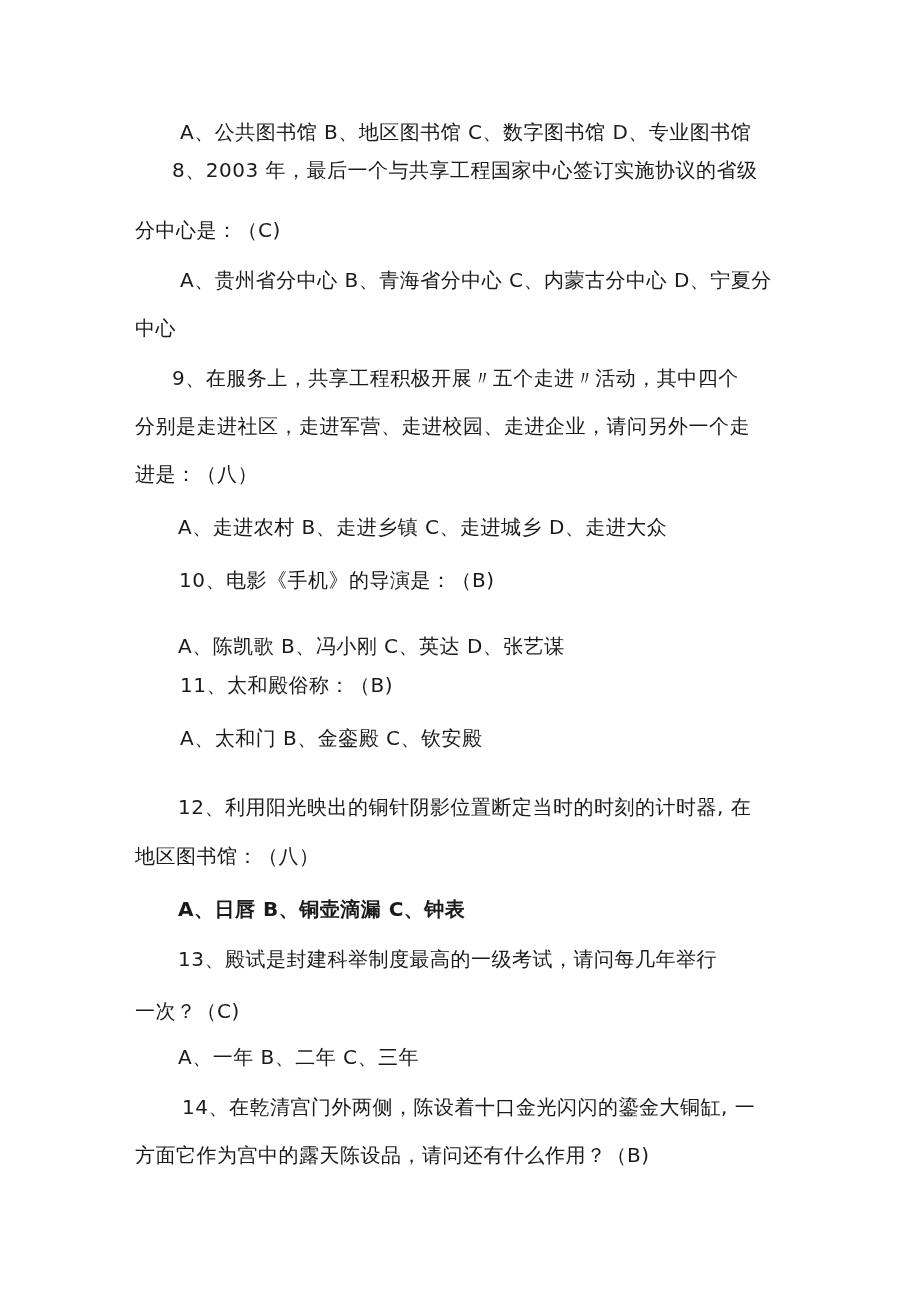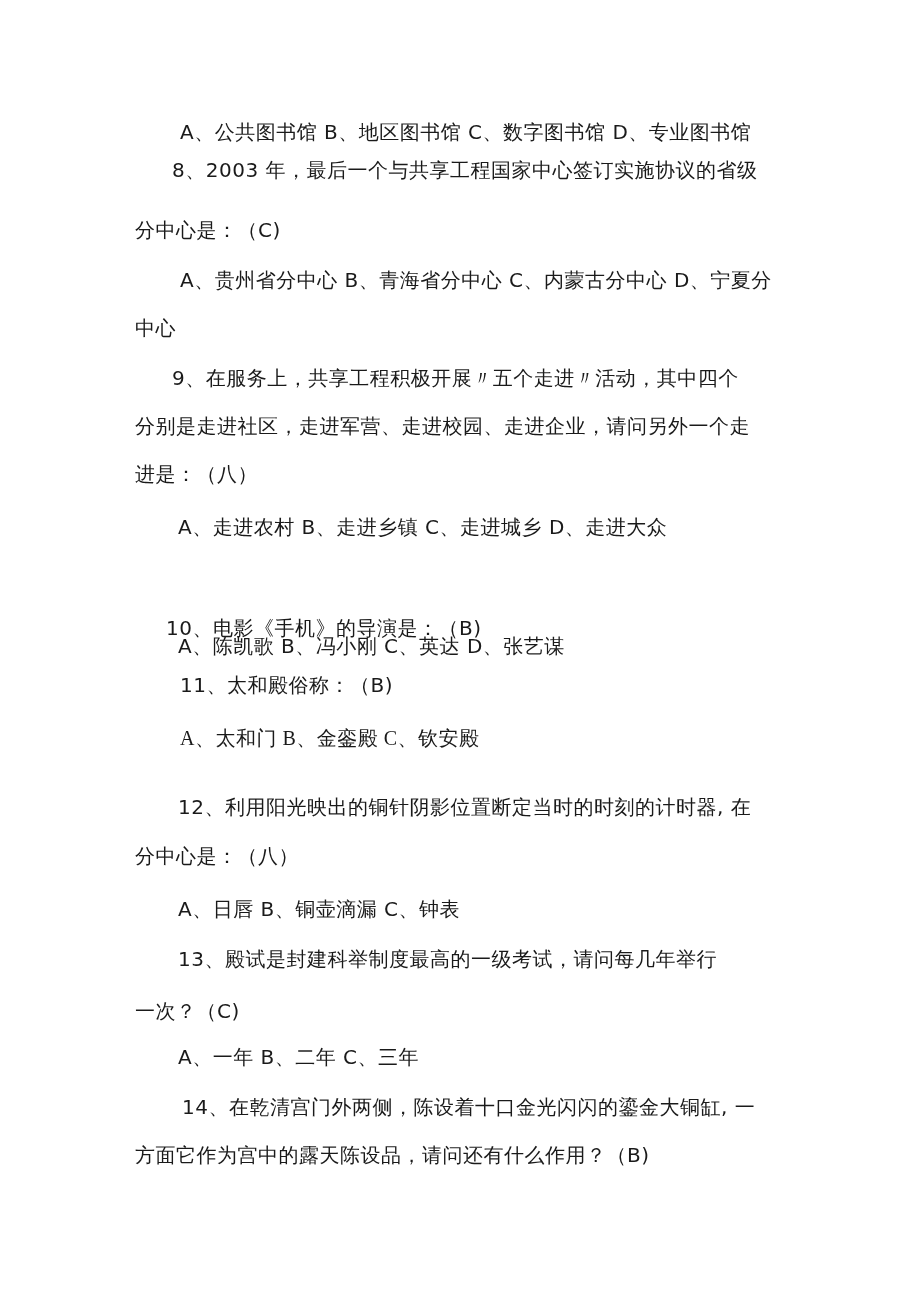--- a/index.html
+++ b/index.html
@@ -29,25 +29,25 @@
 <div>
   <div class="line" style="left:180px;top:118px;">A、公共图书馆 B、地区图书馆 C、数字图书馆 D、专业图书馆</div>
   <div class="line" style="left:172px;top:156px;">8、2003 年，最后一个与共享工程国家中心签订实施协议的省级</div>
   <div class="line" style="left:135px;top:216px;">分中心是：（C)</div>
   <div class="line" style="left:180px;top:266px;">A、贵州省分中心 B、青海省分中心 C、内蒙古分中心 D、宁夏分</div>
   <div class="line" style="left:135px;top:314px;">中心</div>
   <div class="line" style="left:172px;top:364px;">9、在服务上，共享工程积极开展〃五个走进〃活动，其中四个</div>
   <div class="line" style="left:135px;top:412px;font-family:Liberation Serif, serif;">分别是走进社区，走进军营、走进校园、走进企业，请问另外一个走</div>
   <div class="line" style="left:135px;top:460px;">进是：（八）</div>
   <div class="line" style="left:178px;top:513px;">A、走进农村 B、走进乡镇 C、走进城乡 D、走进大众</div>
-  <div class="line" style="left:166px;top:566px;margin-top:48px;">10、电影《手机》的导演是：（B)</div>
+  <div class="line" style="left:179px;top:566px;">10、电影《手机》的导演是：（B)</div>
   <div class="line" style="left:178px;top:618px;margin-top:14px;">A、陈凯歌 B、冯小刚 C、英达 D、张艺谋</div>
   <div class="line" style="left:180px;top:671px;">11、太和殿俗称：（B)</div>
-  <div class="line" style="left:180px;top:724px;font-family:Liberation Serif, serif;">A、太和门 B、金銮殿 C、钦安殿</div>
+  <div class="line" style="left:180px;top:724px;">A、太和门 B、金銮殿 C、钦安殿</div>
   <div class="line" style="left:178px;top:793px;">12、利用阳光映出的铜针阴影位置断定当时的时刻的计时器, 在</div>
-  <div class="line" style="left:135px;top:842px;">分中心是：（八）</div>
-  <div class="line" style="left:178px;top:895px;">A、日唇 B、铜壶滴漏 C、钟表</div>
+  <div class="line" style="left:135px;top:842px;">地区图书馆：（八）</div>
+  <div class="line" style="left:178px;top:895px;font-weight:bold;">A、日唇 B、铜壶滴漏 C、钟表</div>
   <div class="line" style="left:178px;top:945px;">13、殿试是封建科举制度最高的一级考试，请问每几年举行</div>
   <div class="line" style="left:135px;top:997px;">一次？（C)</div>
   <div class="line" style="left:178px;top:1043px;">A、一年 B、二年 C、三年</div>
   <div class="line" style="left:182px;top:1093px;">14、在乾清宫门外两侧，陈设着十口金光闪闪的鎏金大铜缸, 一</div>
   <div class="line" style="left:135px;top:1141px;">方面它作为宫中的露天陈设品，请问还有什么作用？（B)</div>
 </div>
 
 </body></html>

